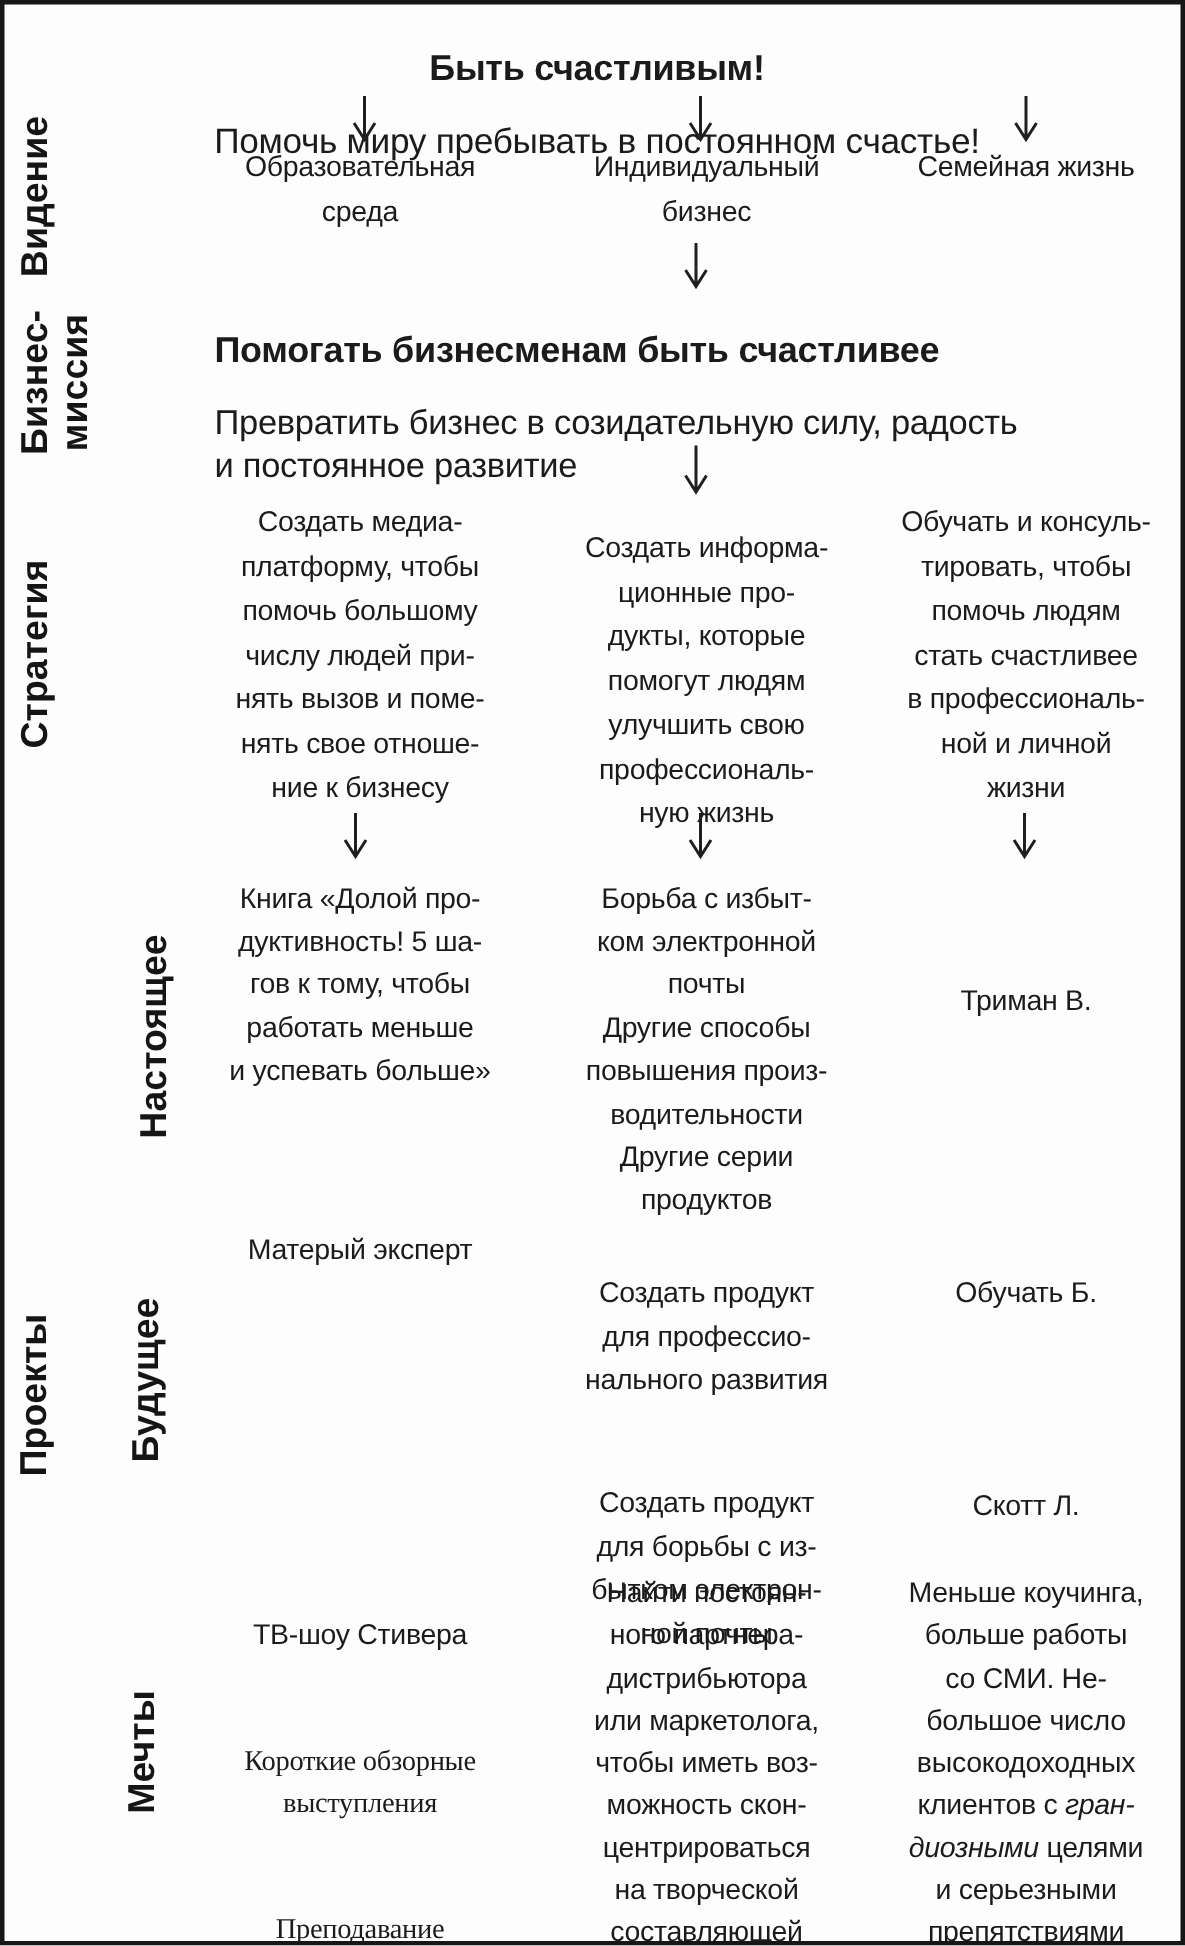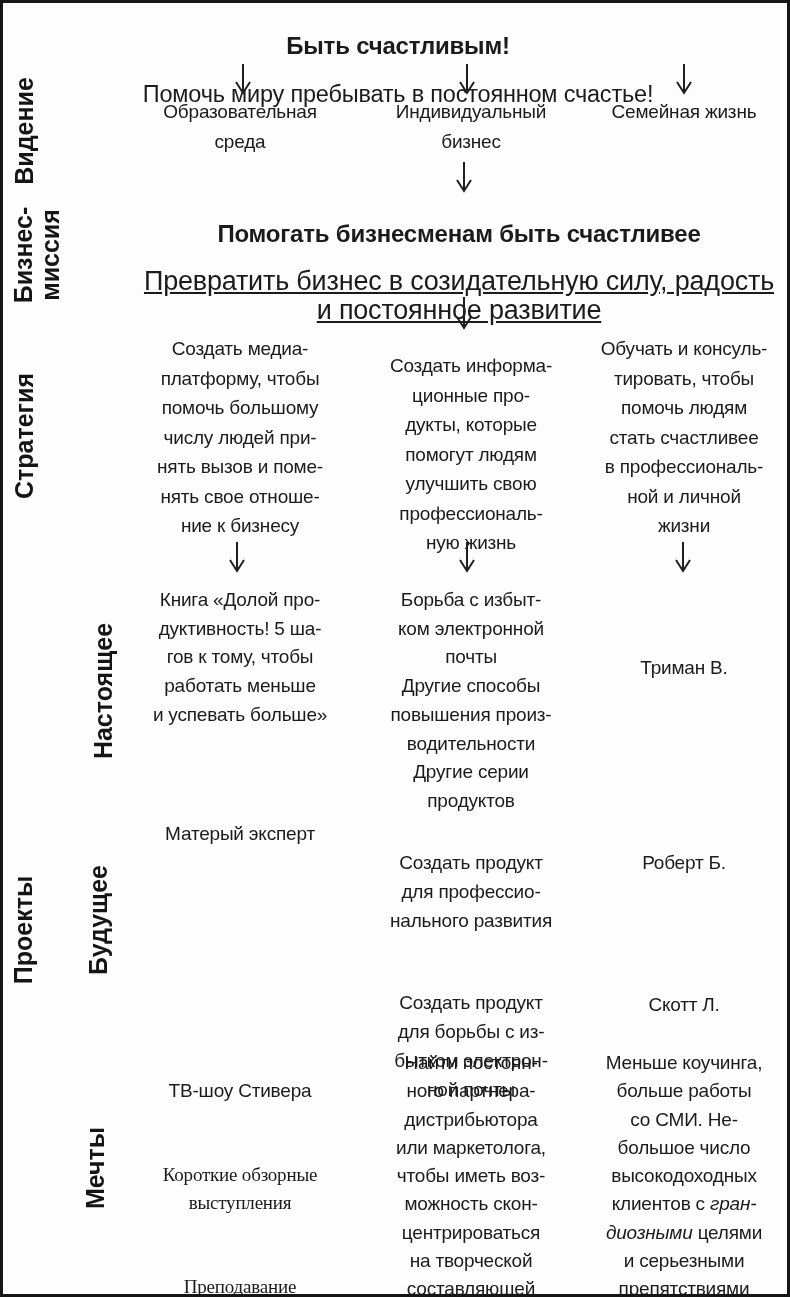--- a/index.html
+++ b/index.html
@@ -39,25 +39,25 @@
   .lh295 { line-height:29.5px; }
   .lh287 { line-height:28.7px; }
   .lh29  { line-height:29px; }
   .lh283 { line-height:28.3px; }
   .title-block {
     position:absolute; left:0; top:10px; width:790px;
     text-align:center; white-space:pre-line;
   }
   .mission-block {
     position:absolute; left:140px; top:198px; width:632px;
-    text-align:center; white-space:pre-line;
+    text-align:left; white-space:pre-line;
   }
   .h-bold { font-weight:700; font-size:24px; line-height:30px; letter-spacing:-0.2px; }
   .sub    { font-size:23.5px; line-height:30px; letter-spacing:-0.2px; }
-  .sub29  { font-size:27px;   line-height:29px; letter-spacing:-0.2px;text-decoration:underline; }
+  .sub29  { font-size:23px;   line-height:29px; letter-spacing:-0.2px; }
   .arrow  { position:absolute; }
   .gap-present-name { margin-top:39px; }
   .gap-future-col2  { margin-top:24px; }
   .gap-future-name  { margin-top:84px; }
   .gap-dream-item   { margin-top:27px;font-family:Liberation Serif, serif; }
   .italic { font-style:italic; }
 </style>
 </head>
 <body>
 
@@ -160,21 +160,21 @@
   <div class="cell col2 lh29" style="top:816px;">
     <div>Создать продукт
 для профессио-
 нального развития</div>
     <div class="gap-future-col2">Создать продукт
 для борьбы с из-
 бытком электрон-
 ной почты</div>
   </div>
   <div class="cell col3 lh29" style="top:816px;">
-    <div>Роберт Б.</div>
+    <div>Обучать Б.</div>
     <div class="gap-future-name">Скотт Л.</div>
   </div>
 
   <div class="cell col1 lh283" style="top:1046px;">
     <div>ТВ-шоу Стивера</div>
     <div class="gap-dream-item">Короткие обзорные
 выступления</div>
     <div class="gap-dream-item">Преподавание</div>
   </div>
   <div class="cell col2 lh283" style="top:1046px;">Найти постоян-

